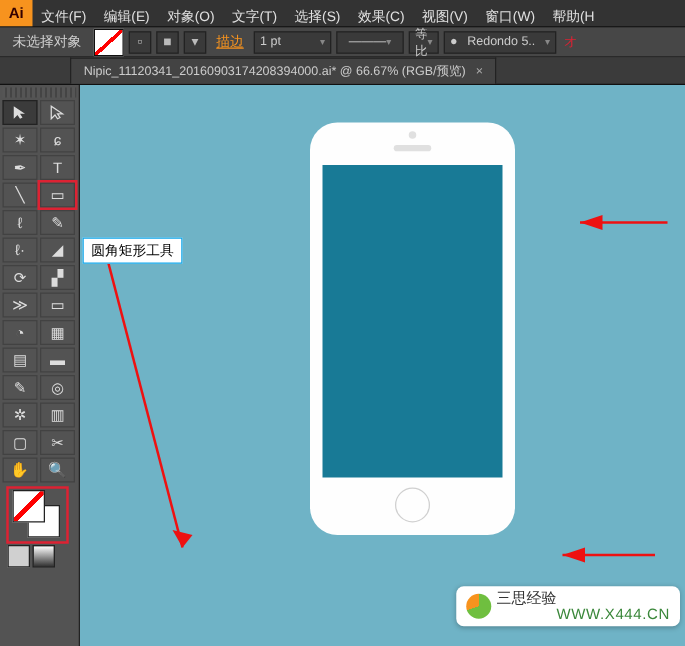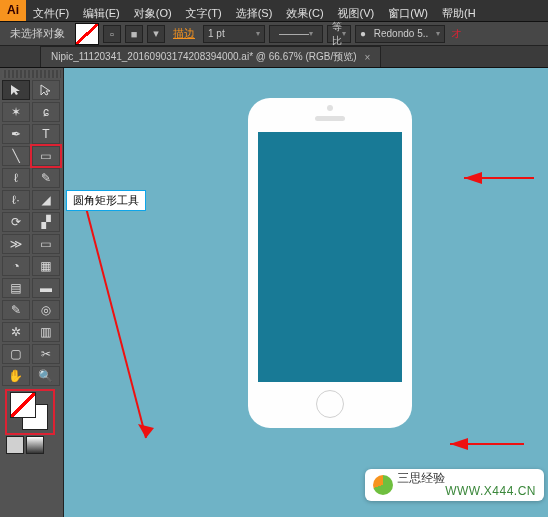--- a/index.html
+++ b/index.html
@@ -61,21 +61,21 @@
     display:flex; align-items:center; justify-content:space-between;
     color:#ccc; padding: 0 4px; font-size: 10px;
   }
   .dropdown .chev { font-size:8px; color:#888; }
 
   
   .doctabbar {
     height: 22px;
     background: #3b3b3b;
     display:flex; align-items:flex-end;
-    padding-left: 40px;
+    padding-left: 56px;
     border-bottom: 1px solid #111;
   }
   .doctab {
     background:#434343;
     padding: 3px 10px;
     font-size:10px;
     color:#ccc;
     display:flex; align-items:center; gap:8px;
     border: 1px solid #222;
     border-bottom: none;

